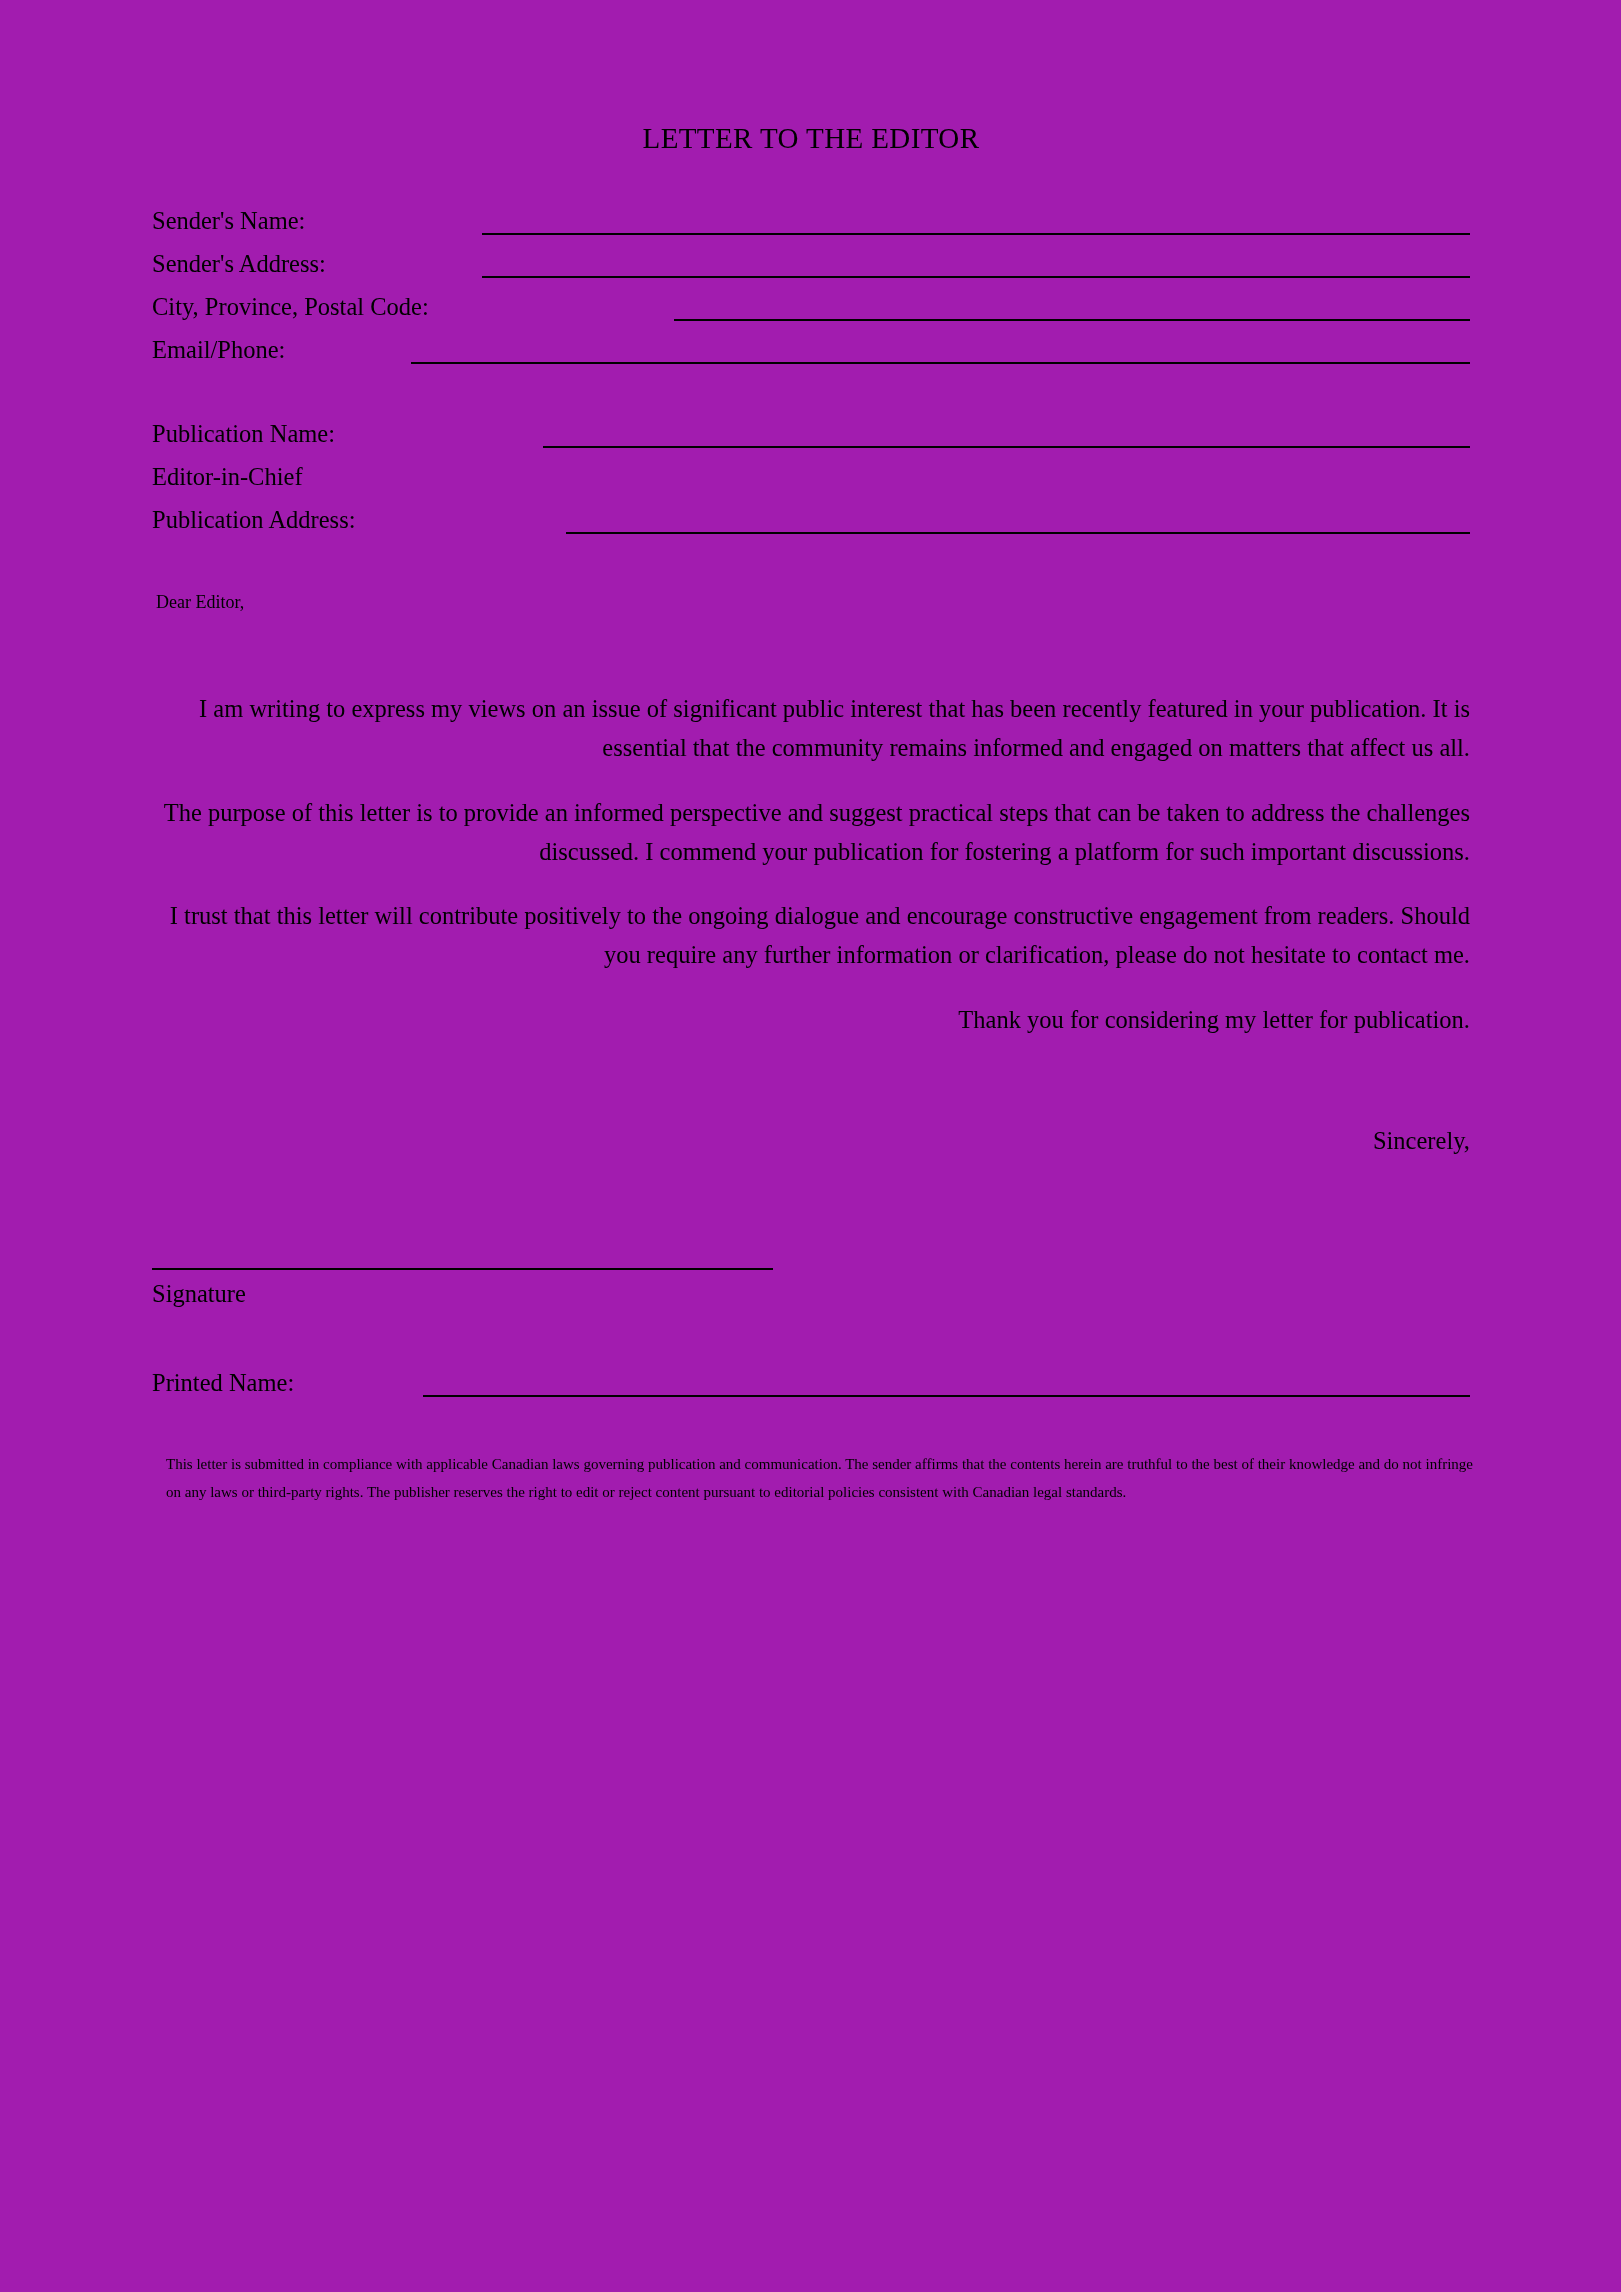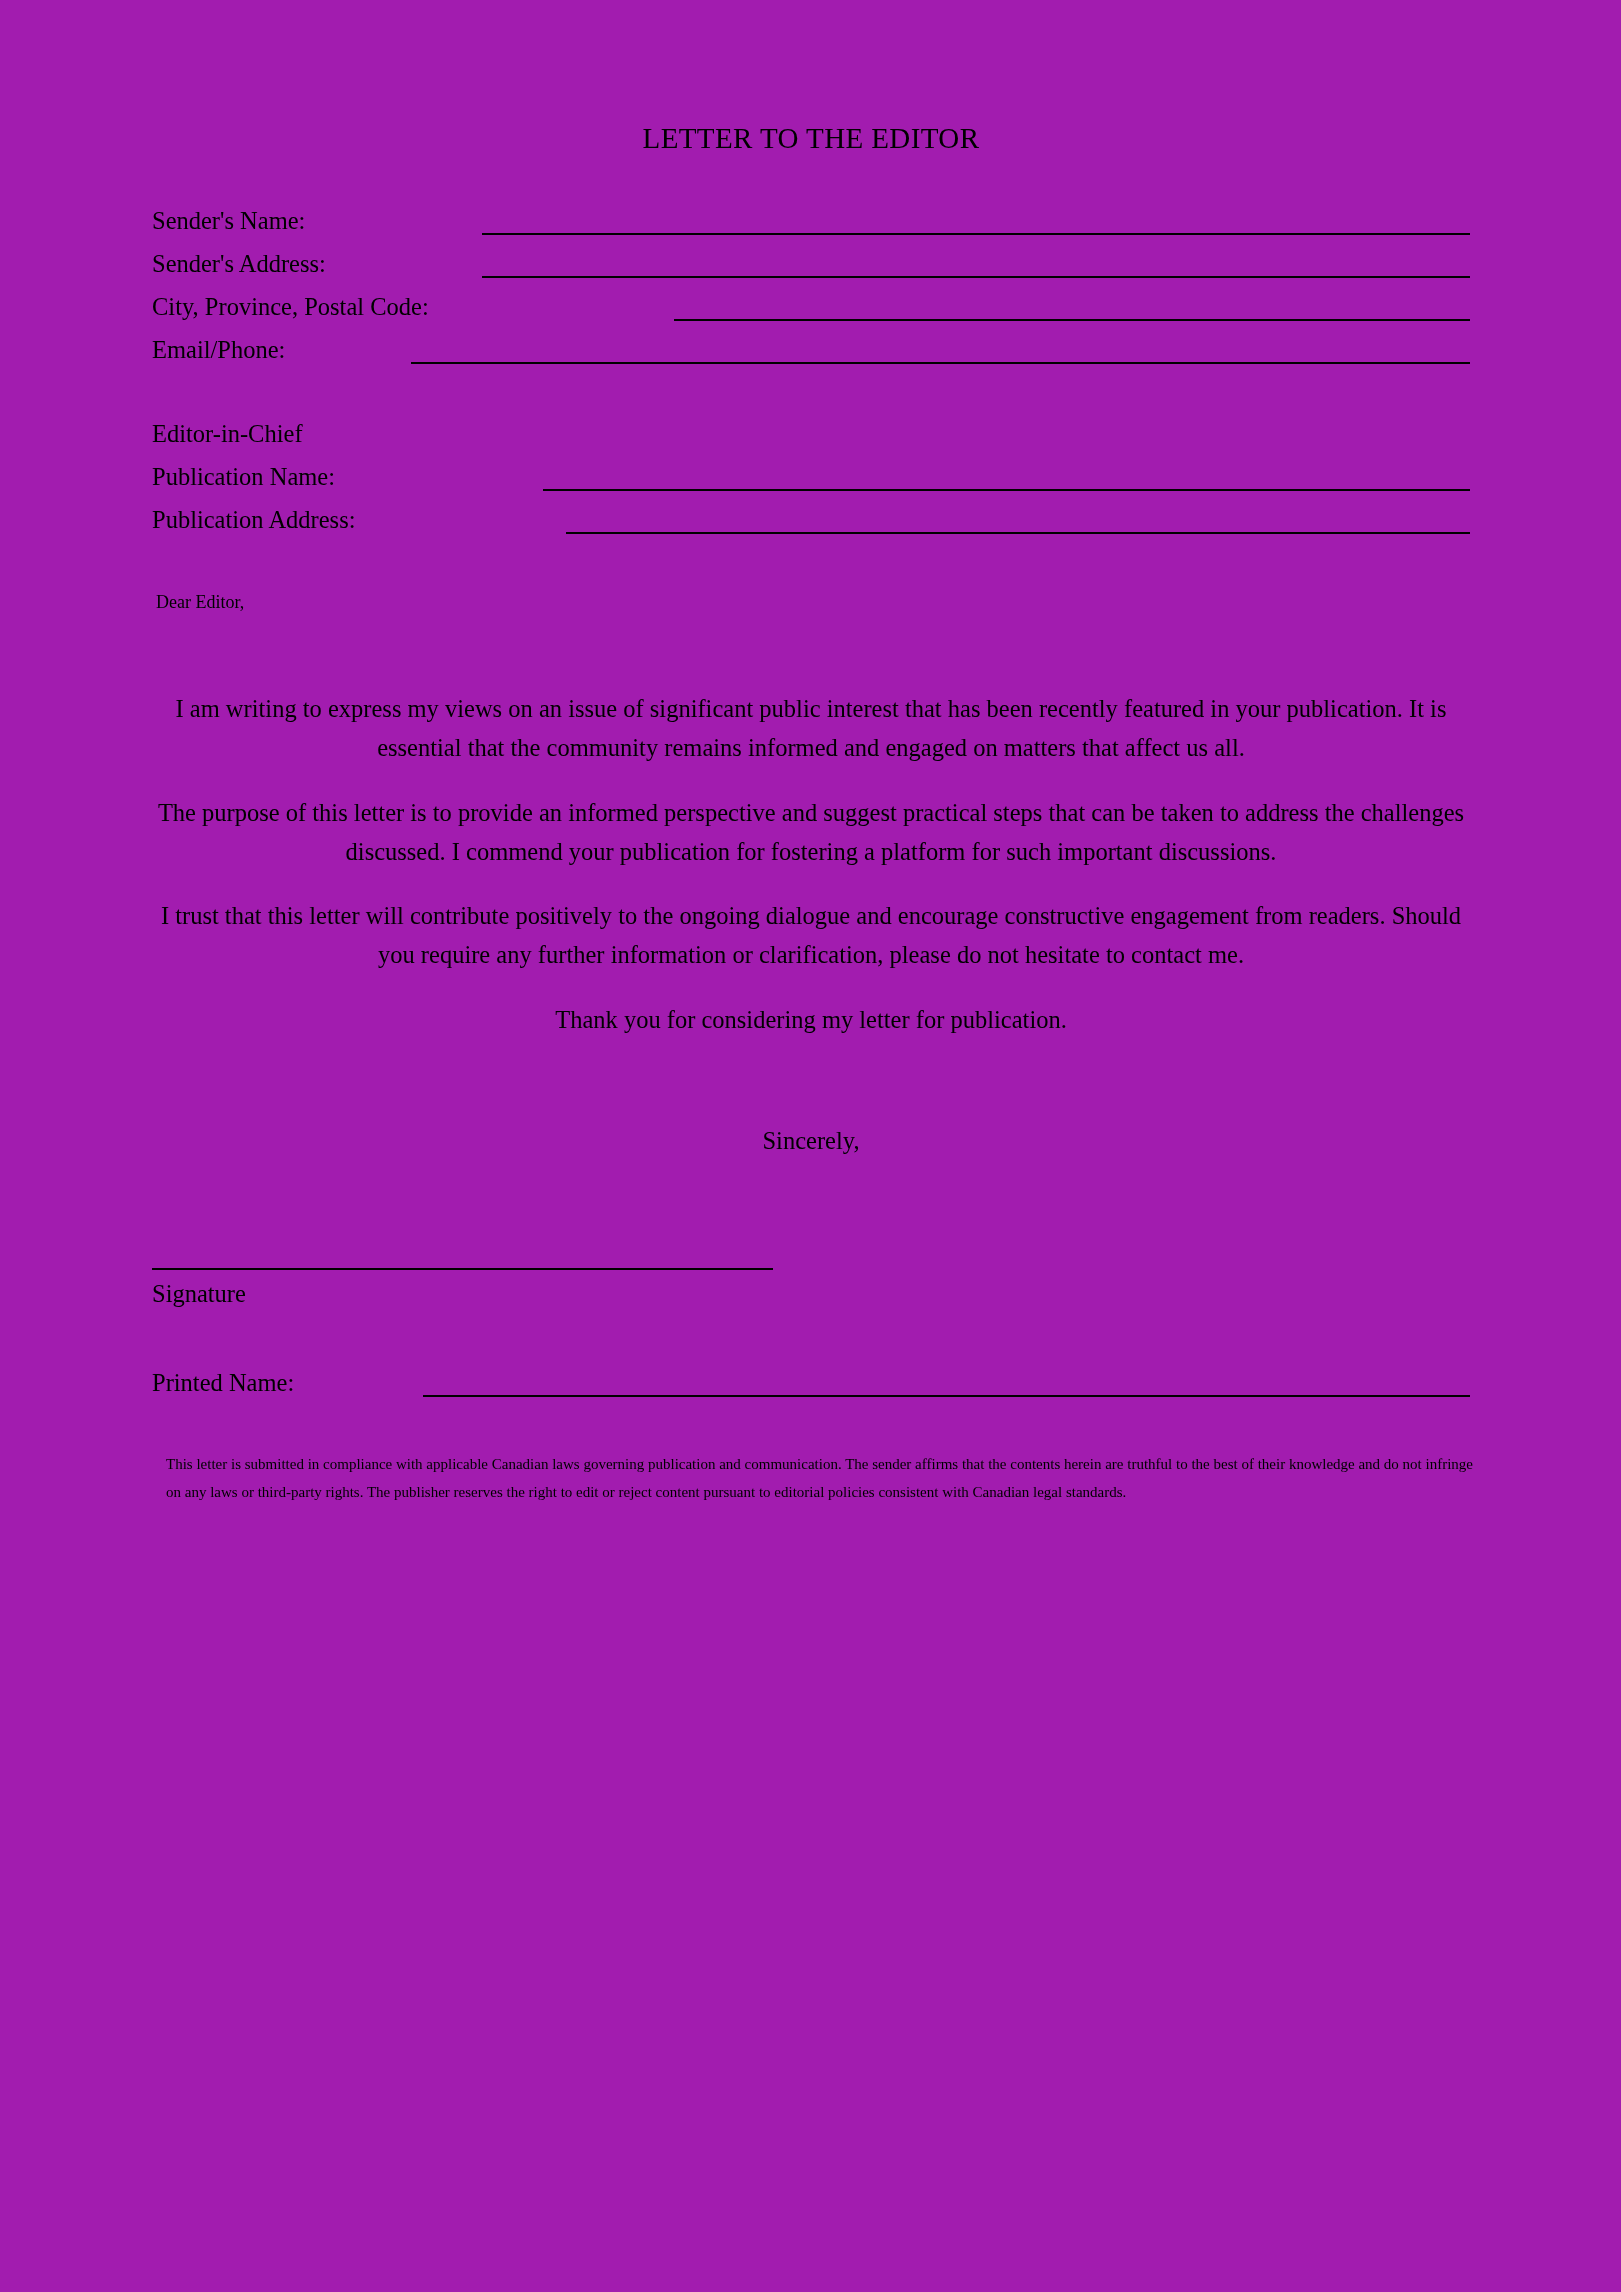--- a/index.html
+++ b/index.html
@@ -59,21 +59,21 @@
     right: 0;
     height: 0;
     border-bottom: 2.9px solid #000000;
   }
 
   
   .para {
     font-size: 24.5px;
     line-height: 39px;
     margin: 0;
-    text-align: center;
+    text-align: right;
   }
   .salutation {
     font-size: 18px;
     line-height: 39px;
     margin: 4px;
   }
 
   
   .sig-wrap {
     position: relative;
@@ -127,27 +127,27 @@
       </div>
       <div class="field-row">
         <span class="field-label">Email/Phone:</span>
         <span class="field-rule" style="width:1059px"></span>
       </div>
     </div>
 
     <div class="spacer-md"></div>
 
     <div class="field-block">
+      <div class="field-row">
+        <span class="field-label">Publication Name:</span>
+        <span class="field-rule" style="width:927px"></span>
+      </div>
       <div class="field-row no-rule">
         <span class="field-label">Editor-in-Chief</span>
 
-      </div>
-      <div class="field-row">
-        <span class="field-label">Publication Name:</span>
-        <span class="field-rule" style="width:927px"></span>
       </div>
       <div class="field-row">
         <span class="field-label">Publication Address:</span>
         <span class="field-rule" style="width:904px"></span>
       </div>
     </div>
 
     <div class="spacer-md"></div>
 
     <p class="salutation">Dear Editor,</p>

